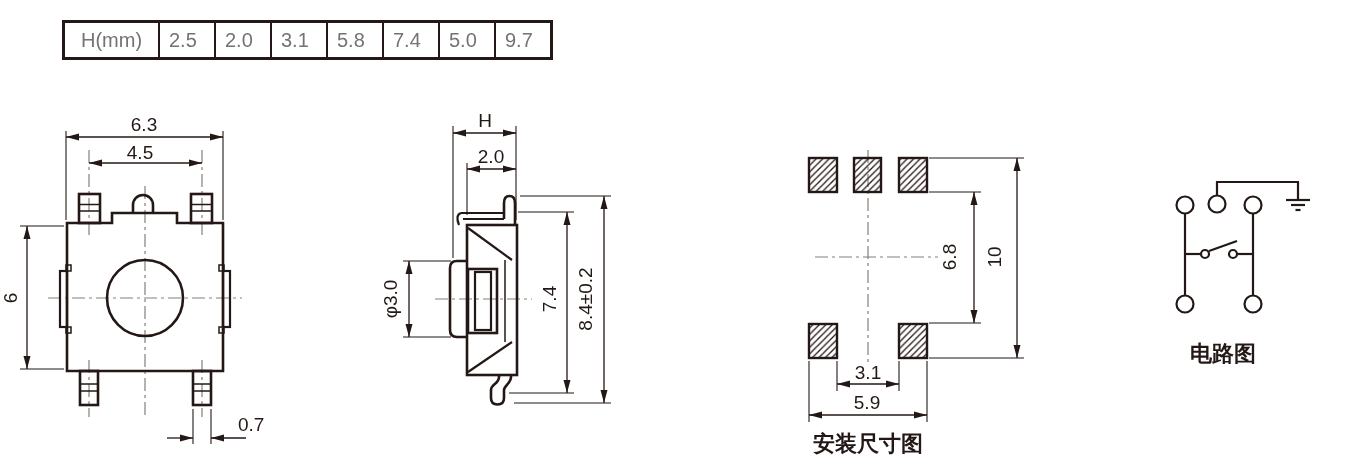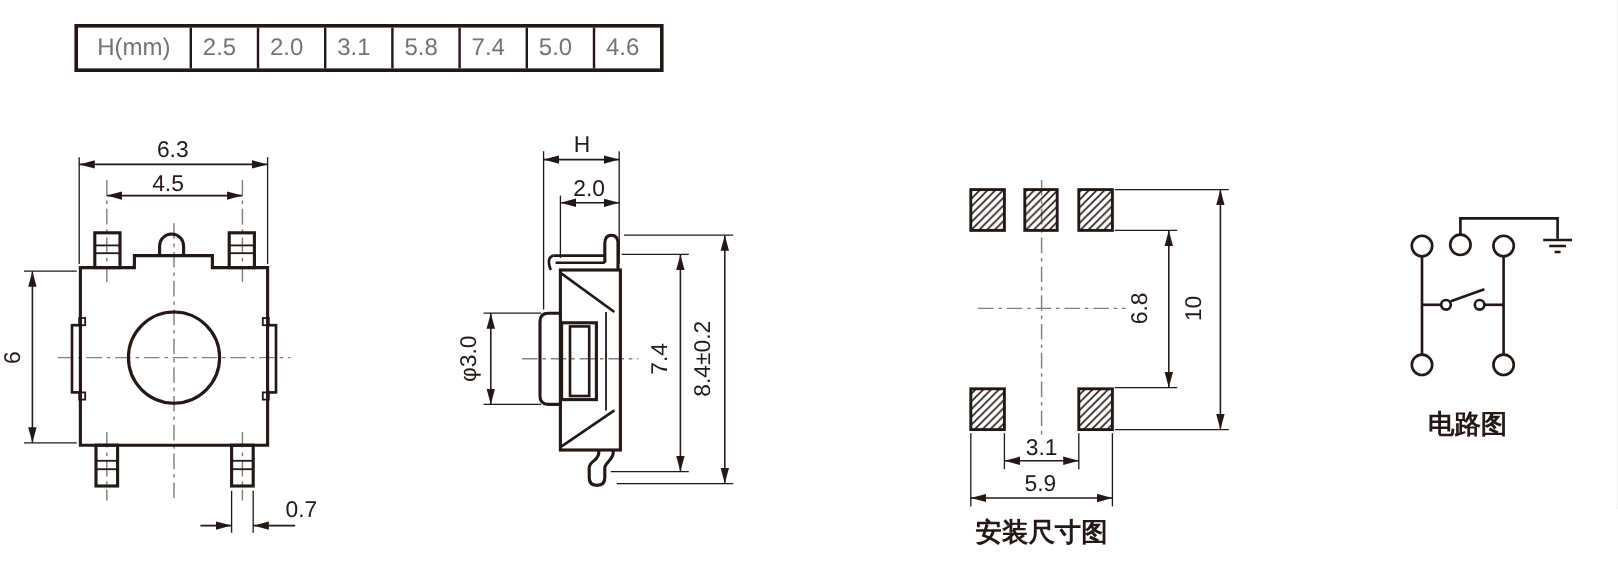--- a/index.html
+++ b/index.html
@@ -49,21 +49,21 @@
 <div class="canvas">
 
   <div class="h-table">
     <div class="cell hdr">H(mm)</div>
     <div class="cell val">2.5</div>
     <div class="cell val">2.0</div>
     <div class="cell val">3.1</div>
     <div class="cell val">5.8</div>
     <div class="cell val">7.4</div>
     <div class="cell val">5.0</div>
-    <div class="cell val">4.6</div>
+    <div class="cell val">9.7</div>
   </div>
 
   <svg class="drawing-svg" width="1348" height="471" viewBox="0 0 1348 471">
     <defs>
       <marker id="arr" orient="auto-start-reverse" markerUnits="userSpaceOnUse" markerWidth="14" markerHeight="8" refX="13" refY="4">
         <path d="M0,0.5 L13,4 L0,7.5 Z" fill="#231815"></path>
       </marker>
       <pattern id="hatch" width="6.5" height="6.5" patternUnits="userSpaceOnUse">
         <path d="M-1.5,1.5 L1.5,-1.5 M0,6.5 L6.5,0 M5,8 L8,5" stroke="#231815" stroke-width="1.3"></path>
       </pattern>

